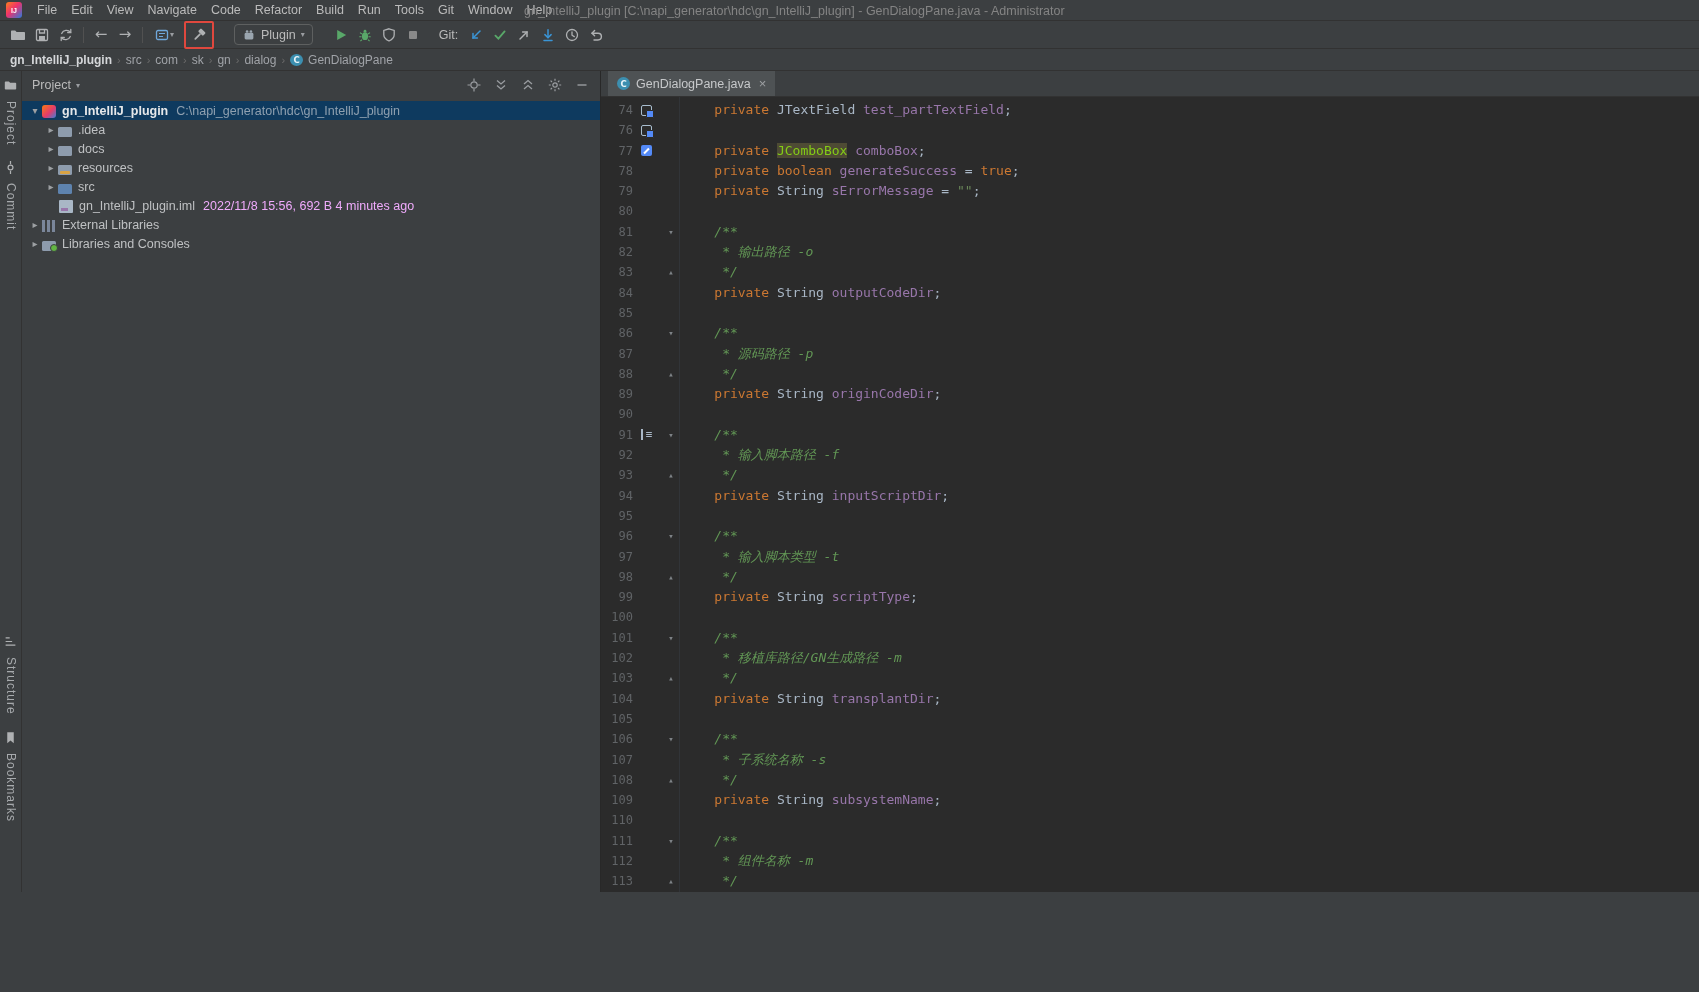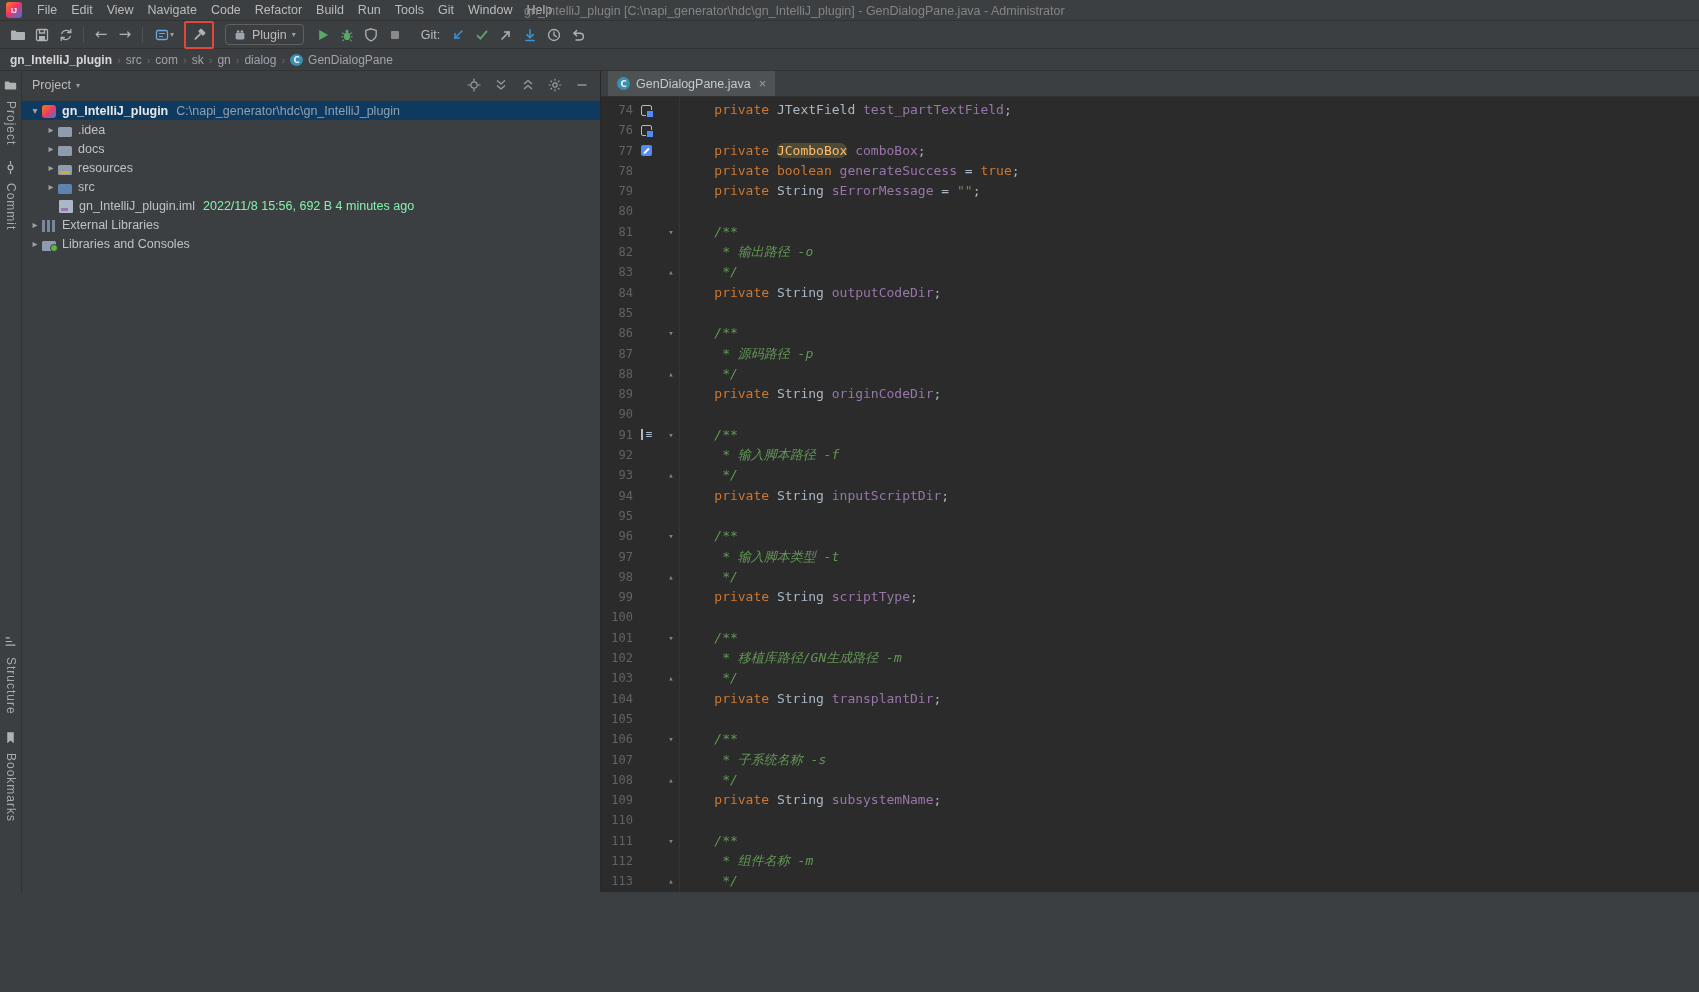--- a/index.html
+++ b/index.html
@@ -15,21 +15,21 @@
   .win-title{position:absolute;left:524px;top:0;line-height:23px;color:#848484;white-space:nowrap}
 
   
   .toolbar{height:28px;display:flex;align-items:center;padding-left:6px;border-bottom:1px solid #323232;background:#3C3F41}
   .tbtn{width:24px;height:24px;border:0;background:transparent;display:flex;align-items:center;justify-content:center;padding:0;flex:0 0 auto}
   .tbtn.wide{width:32px}
   .tsep{width:1px;height:16px;background:#515151;margin:0 5px;flex:0 0 1px}
   .arrow-glyph{font-size:15px;color:#AFB1B3;font-family:"DejaVu Sans",sans-serif;line-height:1}
   .mini-caret,.caret{font-size:8px;color:#9A9DA1}
   .red-annotation{border:2px solid #E0483E;display:flex;align-items:center;margin:0 4px;padding:0 1px;border-radius:2px}
-  .combo{height:21px;border:1px solid #5E6060;border-radius:4px;display:flex;align-items:center;gap:5px;padding:0 7px;margin:0 7px;color:#BBBBBB}
+  .combo{height:21px;border:1px solid #5E6060;border-radius:4px;display:flex;align-items:center;gap:5px;padding:0 7px;margin:0 16px;color:#BBBBBB}
   .git-label{margin:0 6px 0 14px;color:#BBBBBB}
 
   
   .navbar{height:22px;display:flex;align-items:center;padding-left:8px;font-size:12px;background:#3C3F41;border-bottom:1px solid #323232}
   .crumb{color:#A0A3A8;padding:0 2px;display:inline-flex;align-items:center;gap:5px}
   .crumb.first{color:#D5D7DA;font-weight:bold}
   .crumb-sep{color:#6B6B6B;padding:0 3px;font-size:11px}
 
   
   .main{display:flex;height:calc(100% - 74px)}
@@ -46,21 +46,21 @@
   .panel-icons{margin-left:auto;display:flex;align-items:center;gap:11px}
   .pibtn{width:16px;height:16px;border:0;background:none;padding:0;display:flex;align-items:center;justify-content:center}
 
   .tree{flex:1;overflow:hidden;padding-top:2px}
   .tree-row{height:19px;display:flex;align-items:center;white-space:nowrap}
   .tree-row.selected{background:#0E3A5F}
   .chev{width:14px;flex:0 0 14px;font-size:10px;color:#9DA0A3;text-align:center}
   .tree-ico{width:14px;height:14px;margin-right:6px;flex:0 0 14px;position:relative}
   .tree-label{color:#BFC1C3}
   .tree-label.bold{font-weight:bold;color:#E6E8EA}
-  .tree-hint{color:#86efac;margin-left:8px}
+  .tree-hint{color:#f0abfc;margin-left:8px}
   .tree-row.selected .tree-hint{color:#8FA0B0}
 
   .ti-project{background:linear-gradient(135deg,#F97A12,#E33B6B 55%,#3D7EDB);border-radius:3px;width:13px;height:13px;margin-top:1px}
   .ti-folder,.ti-folder-res,.ti-folder-src,.ti-scratches{width:14px;height:10px;background:#8E9CAD;border-radius:1.5px;margin-top:4px}
   .ti-folder::before,.ti-folder-res::before,.ti-folder-src::before,.ti-scratches::before{content:"";position:absolute;top:1px;left:0;width:6px;height:3px;background:inherit;border-radius:1px 1px 0 0}
   .ti-folder-src{background:#5E83AE}
   .ti-folder-res::after{content:"";position:absolute;bottom:1px;left:2px;width:10px;height:3px;background:#D9A343;border-radius:1px}
   .ti-scratches::after{content:"";position:absolute;right:-2px;bottom:-1px;width:6px;height:6px;border-radius:50%;background:#62B543;border:1px solid #3C3F41}
   .ti-file-iml{width:11px;height:13px;background:#A9B7C6;border-radius:1px;margin-left:1px;margin-top:1px}
   .ti-file-iml::after{content:"";position:absolute;left:2px;top:8px;width:7px;height:3px;background:#9876AA}
@@ -78,21 +78,21 @@
   .code-line{display:flex;height:20.3px;align-items:center}
   .gut-num{flex:0 0 36px;text-align:right;color:#606366;font-size:12px;padding-right:4px}
   .gut-icon{flex:0 0 26px;display:flex;align-items:center;padding-left:4px}
   .gut-fold{flex:0 0 16px;color:#7E8387;font-size:9px;display:flex;align-items:center;justify-content:center}
   .code-text{white-space:pre;padding-left:4px}
   .tk-pln{color:#A9B7C6}
   .tk-kw{color:#CC7832}
   .tk-fld{color:#9876AA}
   .tk-str{color:#6A8759}
   .tk-cmt{color:#629755;font-style:italic}
-  .tk-hl{color:#fdba74;background:#4E4B34;border-radius:7px}
+  .tk-hl{color:#84cc16;background:#4E4B34;border-radius:0}
 
   .gi{display:inline-block;width:11px;height:11px;position:relative}
   .gi-edit{border:1px solid #A8BDCE;border-radius:2px;background:#2B2B2B}
   .gi-edit::after{content:"";position:absolute;right:-3px;bottom:-3px;width:6px;height:6px;background:#548AF7;border:1px solid #2B2B2B;border-radius:1px}
   .gi-edit2{background:#548AF7;border-radius:2px}
   .gi-edit2::after{content:"";position:absolute;left:2px;top:4.5px;width:7px;height:2px;background:#fff;transform:rotate(-45deg)}
   .gi-fmt{border-left:2px solid #A9B7C6;color:#A9B7C6;font-size:11px;line-height:11px;text-align:center;width:14px}
 </style>
 </head>
 <body>

